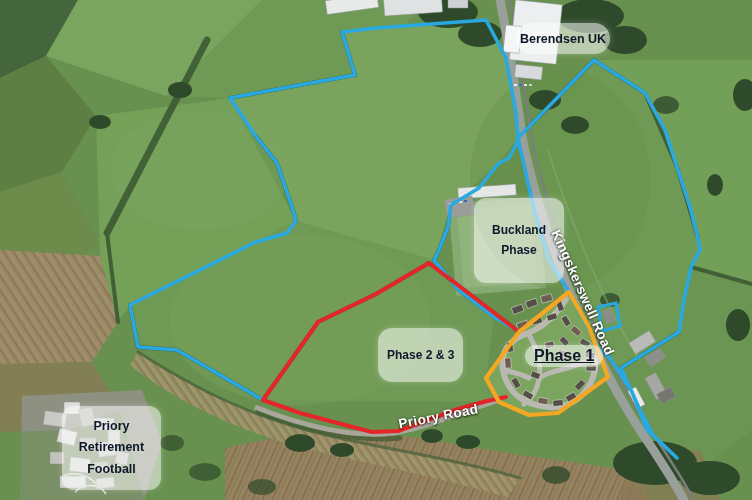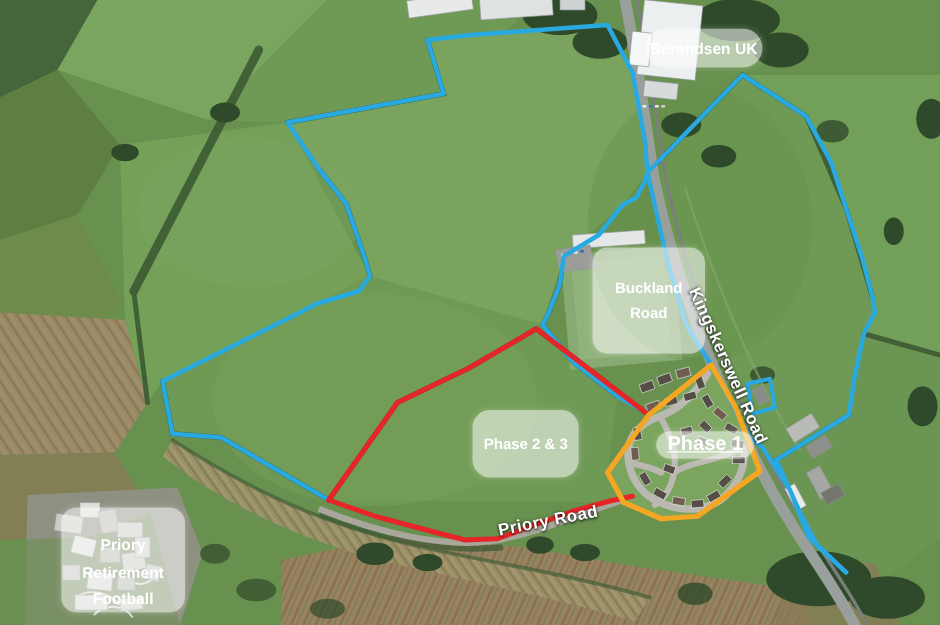--- a/index.html
+++ b/index.html
@@ -5,42 +5,42 @@
   html,body{margin:0;padding:0;background:#222;}
   #stage{
     position:relative;width:752px;height:500px;overflow:hidden;
     font-family:"Liberation Sans",sans-serif;
     background:#68914f;
   }
   #stage svg{position:absolute;left:0;top:0;}
   .map-label{
     position:absolute;
     background:rgba(255,255,255,0.55);
-    color:#ffffff;
+    color:#0f172a;
     font-weight:bold;
     text-align:center;
     display:flex;flex-direction:column;align-items:center;justify-content:center;
     box-shadow:0 0 6px rgba(255,255,255,0.25);
   }
   .pill{border-radius:14px;white-space:nowrap;}
   .box{border-radius:12px;margin-left:18px;}
   .road-label{
     position:absolute;
     color:#ffffff;
     font-weight:bold;
     font-size:13.5px;
     letter-spacing:0.4px;
     white-space:nowrap;
     text-shadow:0 1px 2px rgba(0,0,0,0.75), 0 0 3px rgba(0,0,0,0.45);
   }
   #lbl-berendsen{left:516px;top:23px;width:94px;height:31px;border-radius:16px;font-size:12.5px;}
   #lbl-buckland{left:456px;top:198px;width:90px;height:85px;font-size:12px;line-height:1.65;}
   #lbl-phase23{left:378px;top:328px;padding:20px 9px;font-size:12px;}
   #lbl-phase1{left:525px;top:345px;padding:2px 9px;font-size:16px;border-radius:11px;text-decoration:underline;}
-  #lbl-priory-village{left:31px;top:406px;width:99px;height:84px;font-size:12.5px;line-height:1.7;justify-content:flex-end;}
+  #lbl-priory-village{left:44px;top:406px;width:99px;height:84px;font-size:12.5px;line-height:1.7;}
   #lbl-kingskerswell{left:519px;top:279px;width:122px;text-align:center;transform:rotate(66deg);}
   #lbl-priory-road{left:398px;top:409px;width:80px;text-align:center;transform:rotate(-11deg);}
 </style>
 </head>
 <body>
 
 <div id="stage">
 
   <svg width="752" height="500" viewBox="0 0 752 500">
     <defs>
@@ -247,21 +247,21 @@
       <path d="M519,332 L569,292 L589,327 L608,377 L558,413 L529,415 L499,402 L486,378 Z"></path>
     </g>
   </svg>
 
   <div id="lbl-berendsen" class="map-label pill">
     <span>Berendsen UK</span>
   </div>
 
   <div id="lbl-buckland" class="map-label box">
     <span>Buckland</span>
-    <span>Road</span>
+    <span>Phase</span>
   </div>
 
   <div id="lbl-phase23" class="map-label pill">
     <span>Phase 2 &amp; 3</span>
   </div>
 
   <div id="lbl-phase1" class="map-label pill">
     <span>Phase 1</span>
   </div>
 

